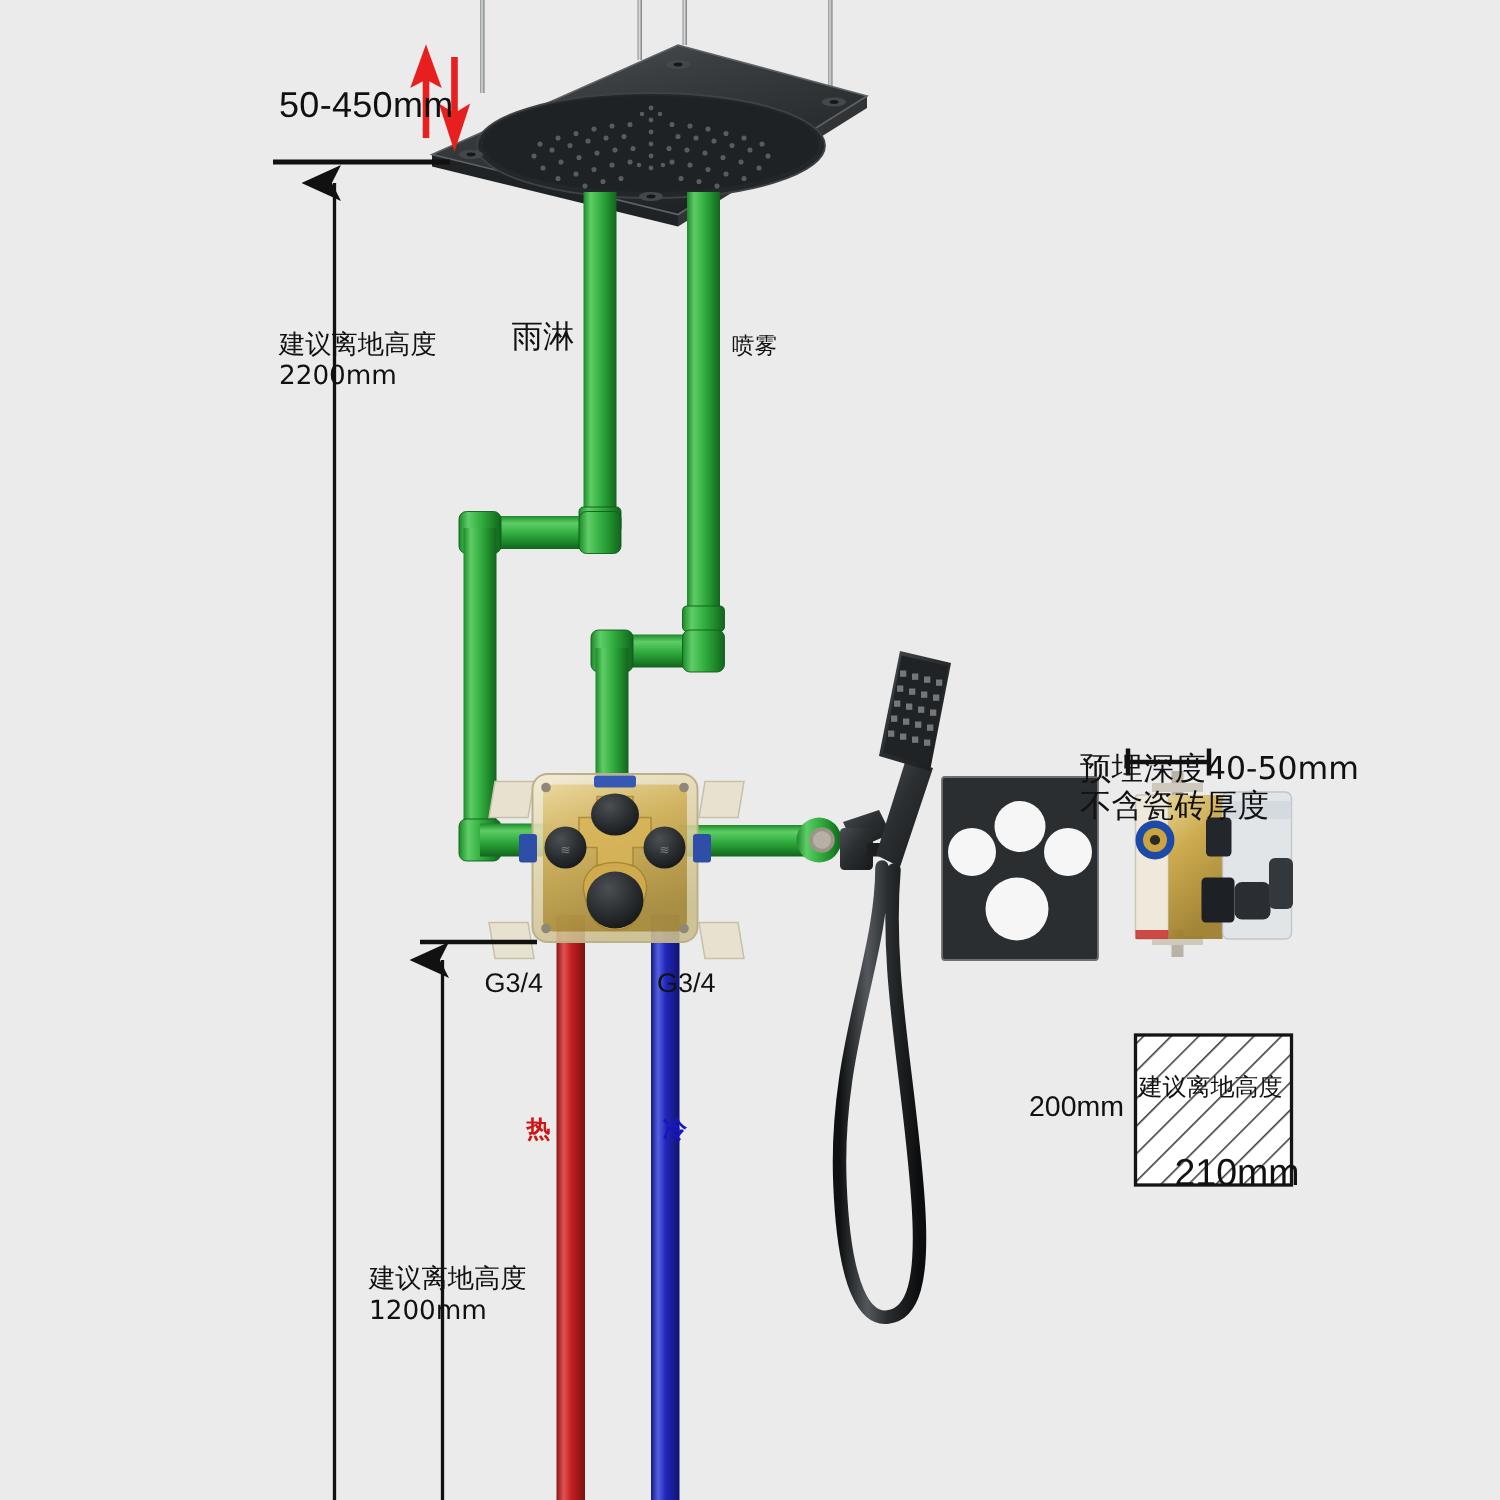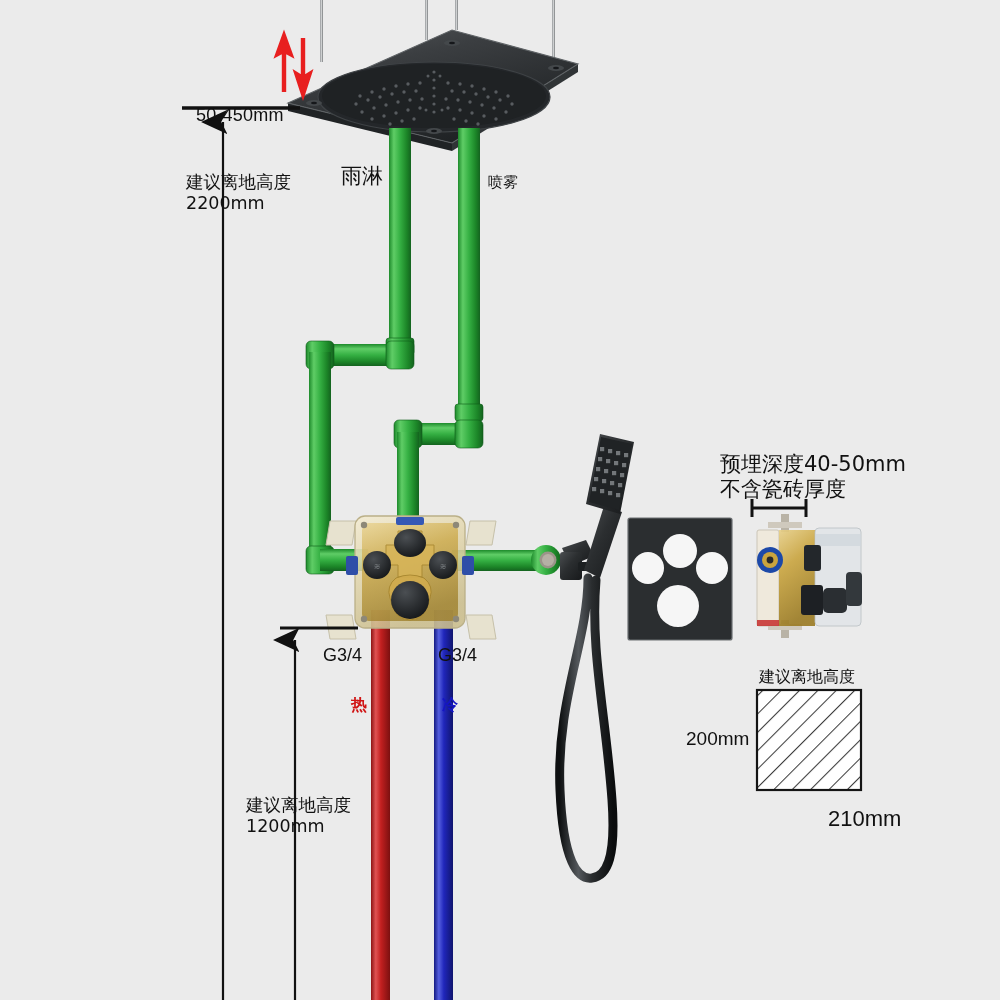--- a/index.html
+++ b/index.html
@@ -5,34 +5,34 @@
   html,body{margin:0;padding:0;}
   body{
     width:1000px;height:1000px;
     background:#ebebeb;
     font-family:"Liberation Sans","DejaVu Sans",sans-serif;
     overflow:hidden;position:relative;
   }
   #stage{position:absolute;inset:0;width:1000px;height:1000px;}
   svg.layer{position:absolute;left:0;top:0;width:1000px;height:1000px;}
   .lbl{position:absolute;color:#111;white-space:pre;line-height:1.18;}
-  .lbl-cn{font-family:"DejaVu Sans","Liberation Sans",sans-serif;}
-  .t50   {left:196px;top:57px;font-size:18px;letter-spacing:.2px;margin-top:48px;}
+  .lbl-cn{font-family:"DejaVu Sans","Liberation Sans",sans-serif;margin-top:48px;}
+  .t50   {left:186px;top:57px;font-size:24px;letter-spacing:.2px;}
   .t2200 {left:186px;top:172px;font-size:17.5px;}
   .t1200 {left:246px;top:795px;font-size:17.5px;}
   .train {left:341px;top:164px;font-size:21px;}
   .tmist {left:488px;top:174px;font-size:15px;}
   .tg34a {left:323px;top:645px;font-size:18px;}
   .tg34b {left:438px;top:645px;font-size:18px;}
   .thot  {left:351px;top:696px;font-size:16px;color:#d01414;font-weight:bold;}
   .tcold {left:442px;top:696px;font-size:16px;color:#1515c4;font-weight:bold;}
   .tdepth{left:720px;top:452px;font-size:21px;}
   .thole {left:759px;top:668px;font-size:16px;}
   .t200  {left:686px;top:728px;font-size:19px;}
-  .t210  {left:783px;top:806px;font-size:22px;margin-left:45px;}
+  .t210  {left:783px;top:768px;font-size:25px;}
 </style>
 </head>
 <body>
 
 <div id="stage">
 
 <svg class="layer" viewBox="0 0 1000 1000">
   <defs>
     <linearGradient id="gPipe" x1="0" y1="0" x2="1" y2="0">
       <stop offset="0%" stop-color="#1d8a2b"></stop>

